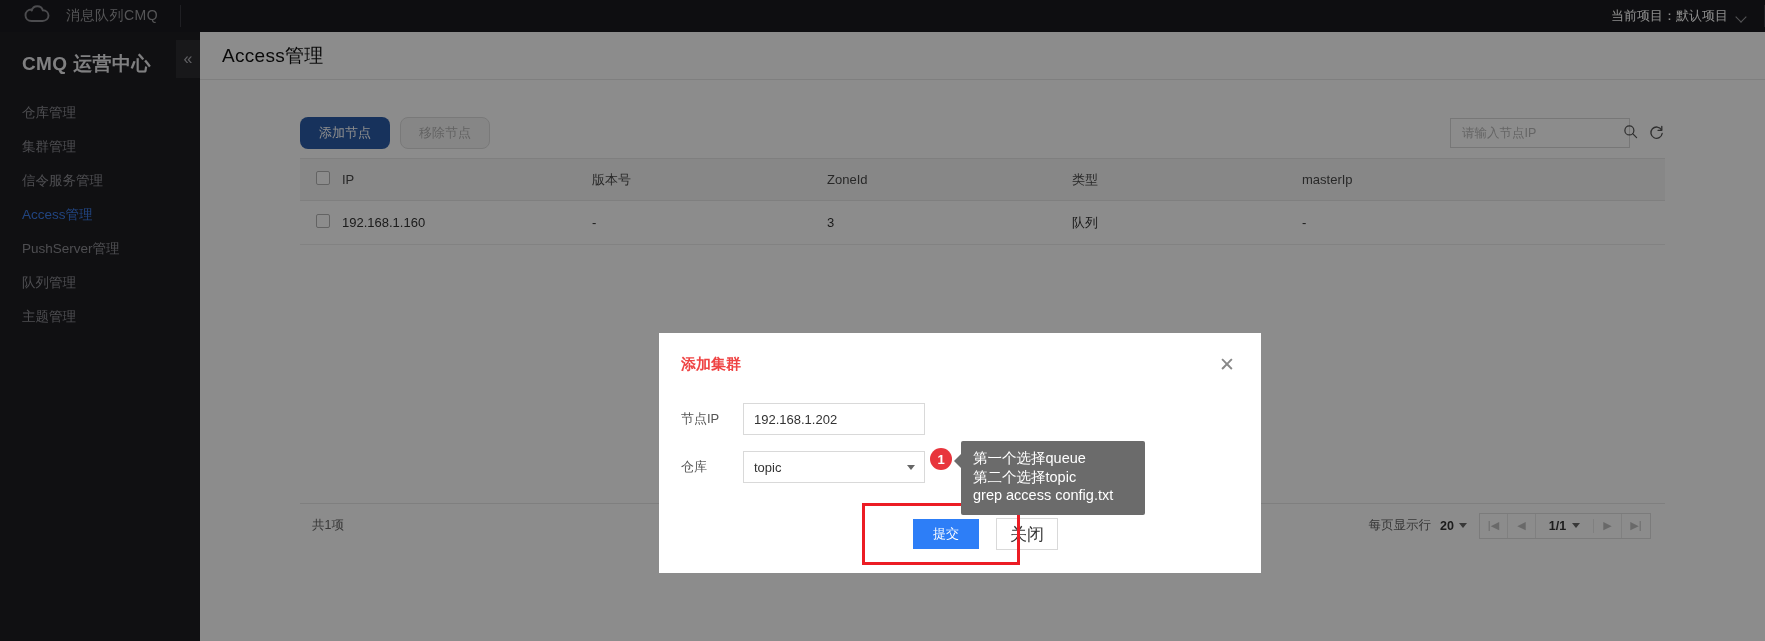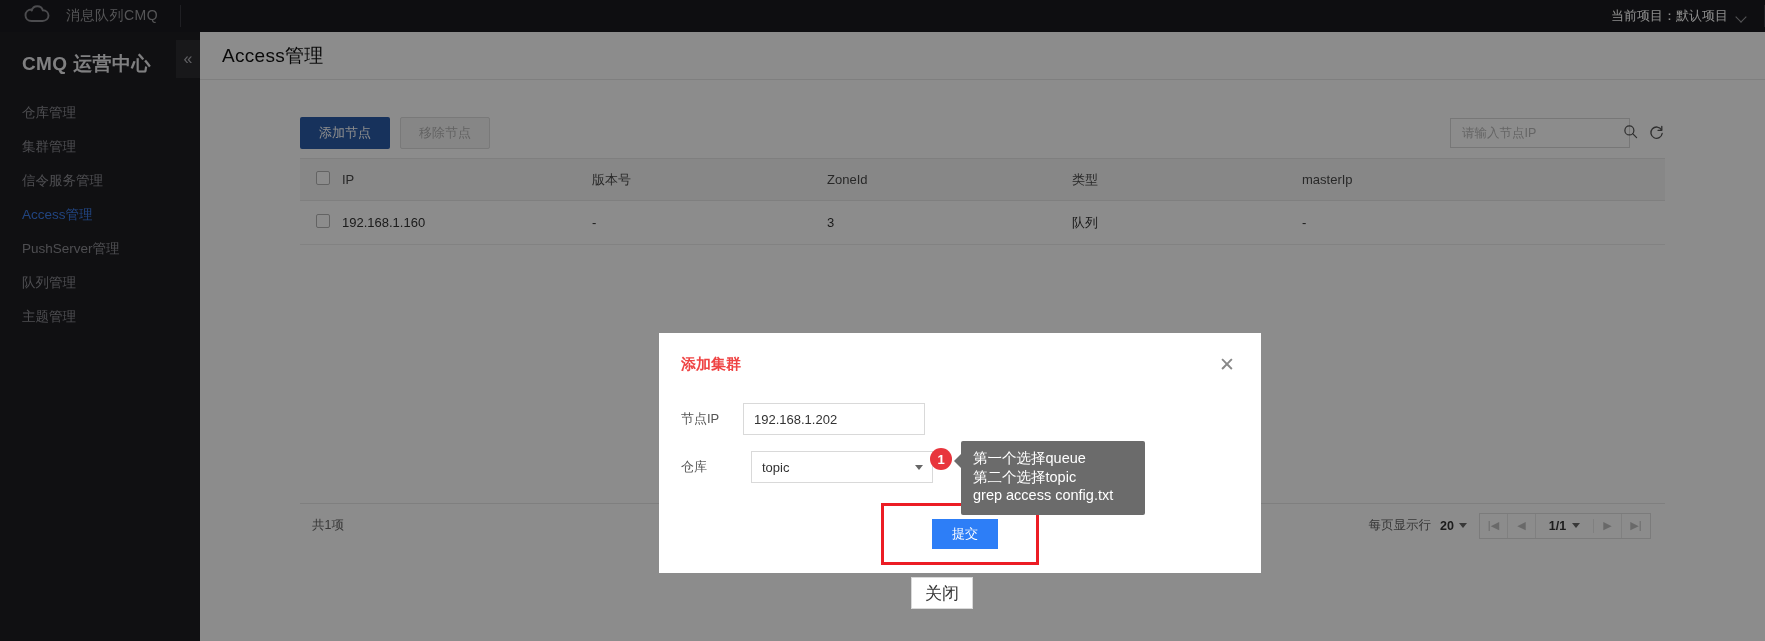--- a/index.html
+++ b/index.html
@@ -74,21 +74,21 @@
   .content-wrap {
     padding: 28px 0 0 0; height: 561px; background: #ffffff;
   }
   .panel {
     margin: 0 auto; width: 1365px; background: #fff;
   }
   .toolbar {
     height: 50px; display: flex; align-items: center; gap: 10px;
   }
   .btn {
-    height: 32px; padding: 0 18px; font-size: 13px; border-radius: 2px;
+    height: 32px; padding: 0 18px; font-size: 13px; border-radius: 8px;
     display: inline-flex; align-items: center; justify-content: center; cursor: pointer;
     border: 1px solid transparent; white-space: nowrap;
   }
   .btn-primary { background: #2b5ca8; color: #fff; }
   .btn-disabled { background: #f5f5f5; color: #b4b4b4; border-color: #dcdcdc; cursor: default; }
 
   .toolbar-right { margin-left: auto; display: flex; align-items: center; gap: 18px; }
   .search-box {
     width: 180px; height: 30px; border: 1px solid #d9d9d9; background: #fff;
     display: flex; align-items: center; padding: 0 8px 0 11px;
@@ -159,24 +159,24 @@
   .modal-close {
     margin-left: auto; color: #888; font-size: 19px; line-height: 1; cursor: pointer;
     font-family: "Liberation Sans", sans-serif;
   }
   .form-row { display: flex; align-items: center; height: 48px; padding-left: 22px; }
   .form-label { width: 62px; font-size: 13px; color: #555; }
   .field {
     width: 182px; height: 32px; border: 1px solid #d9d9d9; background: #fff;
     display: flex; align-items: center; padding: 0 10px; font-size: 13px; color: #333;
   }
-  .field.select { justify-content: space-between; cursor: pointer; padding-right: 9px; margin-left: 8px; }
+  .field.select { justify-content: space-between; cursor: pointer; padding-right: 9px; }
   .modal-actions {
     display: flex; align-items: center; justify-content: center; gap: 12px;
-    margin-top: 12px; position: relative; flex-direction: column;
+    margin-top: 12px; position: relative;
   }
   .submit-wrap {
     border: 3px solid #ec1c24; padding: 13px 38px 13px 48px; position: relative;
   }
   .btn-submit {
     background: #2d7ef7; color: #fff; width: 66px; height: 30px; font-size: 13px;
     display: flex; align-items: center; justify-content: center; cursor: pointer;
   }
   .btn-close-dlg {
     width: 62px; height: 32px; border: 1px solid #d9d9d9; background: #fff;

